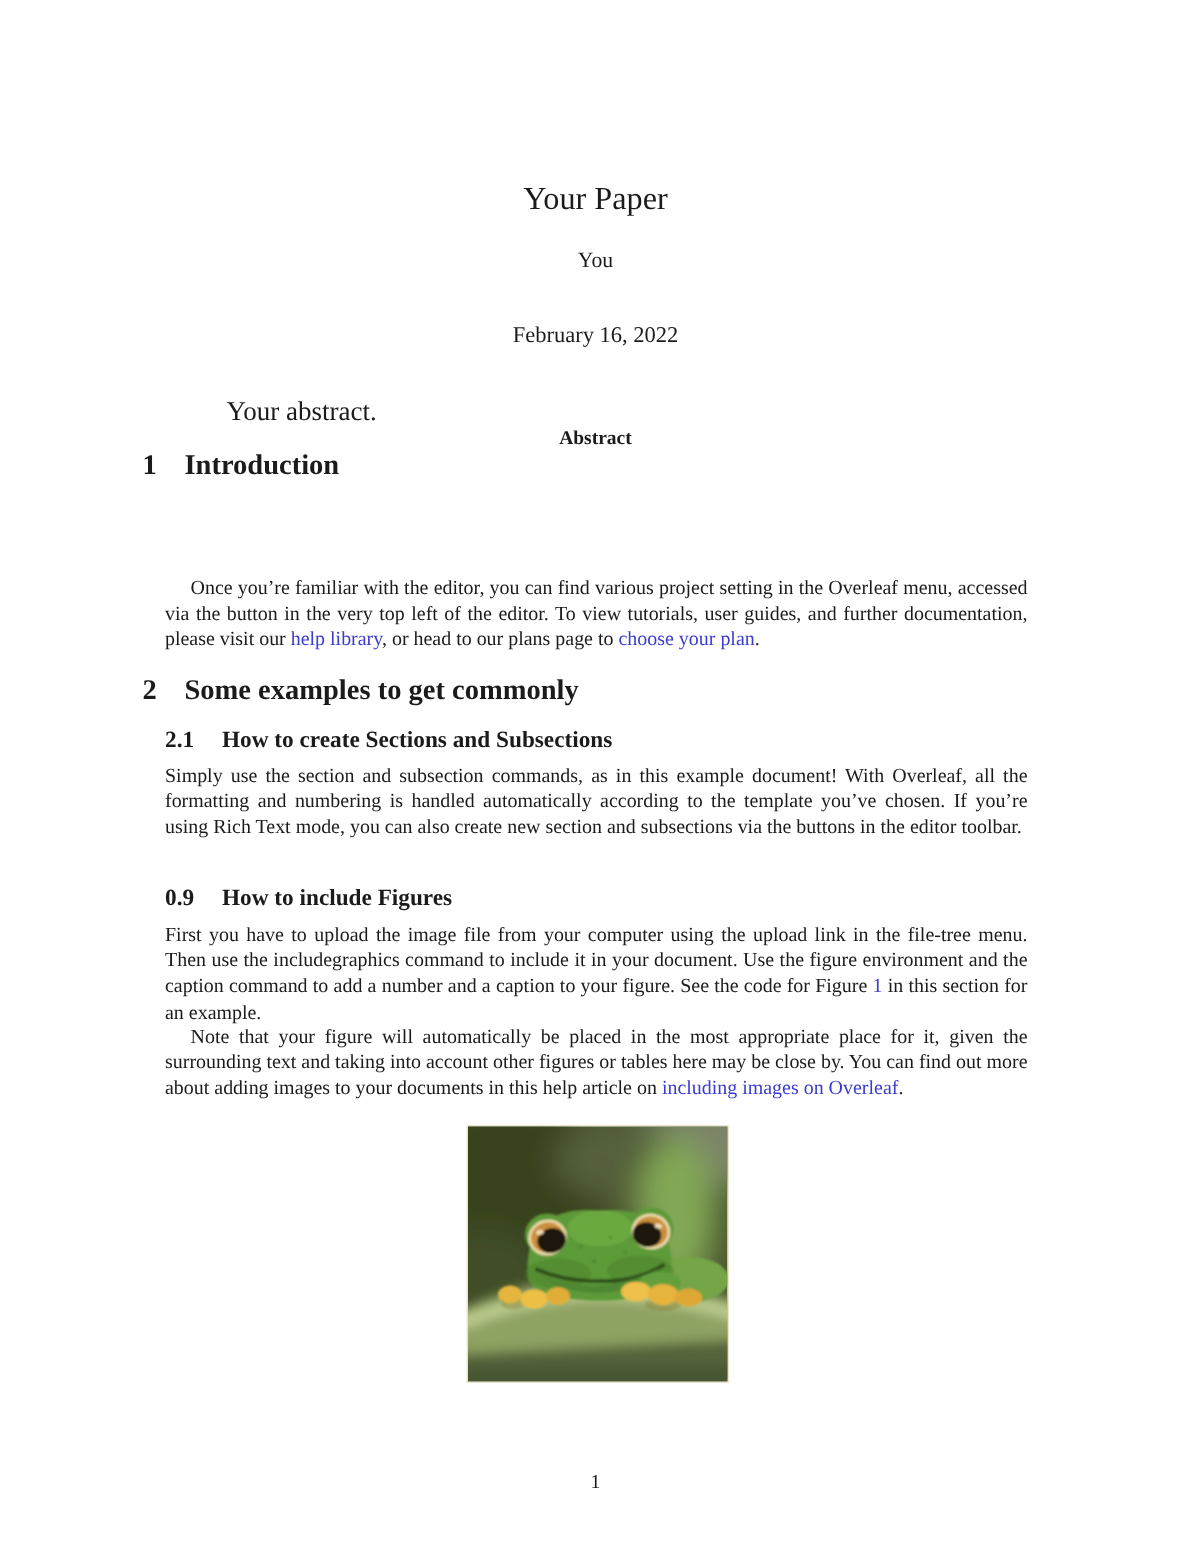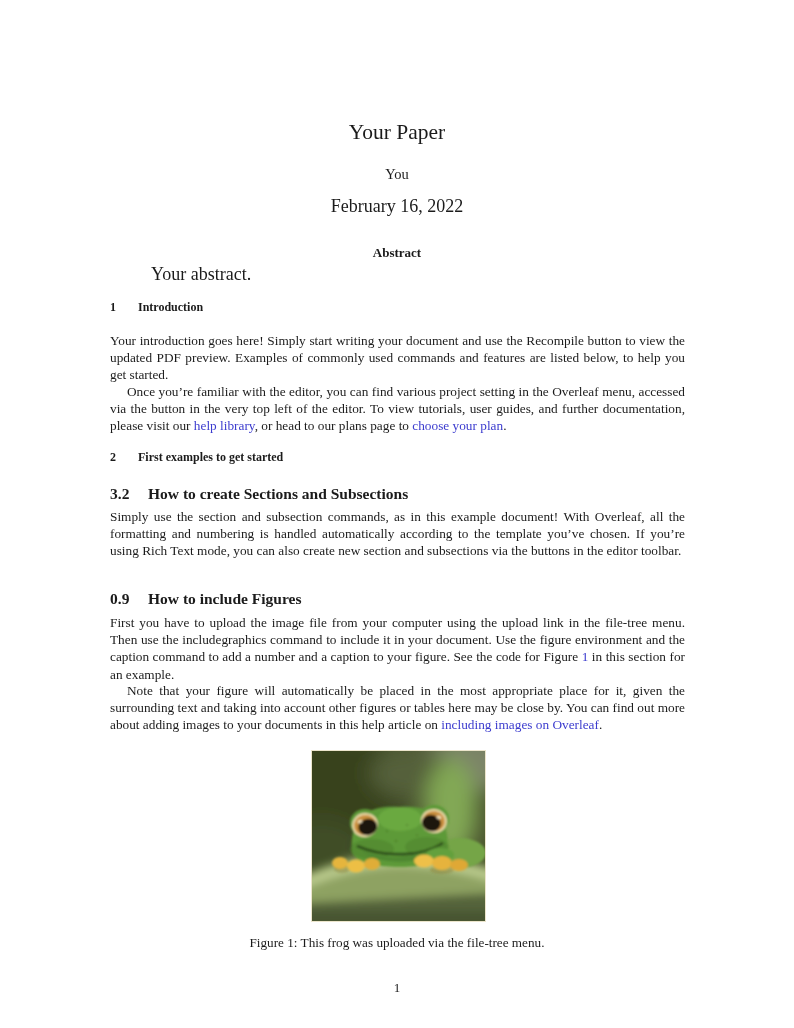--- a/index.html
+++ b/index.html
@@ -9,26 +9,26 @@
     margin: 0 auto;
     background: var(--paper, #ffffff);
     font-family: "Liberation Serif", "DejaVu Serif", serif;
     color: var(--text, #1b1b1b);
     overflow: hidden;
   }
   .abs { position: absolute; }
   .centerband { left: 0; right: 0; text-align: center; }
   .title   { font-size: 21.5px; }
   .author  { font-size: 14.5px; }
-  .date    { font-size: 18px; }
-  .abshead { font-size: 13px; font-weight: bold; }
+  .date    { font-size: 15px; margin-top: 20px; }
+  .abshead { font-size: 13px; font-weight: bold; margin-top: 39px; }
   .absbody { font-size: 18px; }
   .sec {
-    left: 110px; width: 575px; margin: 0;
-    font-size: 12px; font-weight: bold; line-height: 1.1;
+    left: 95px; width: 575px; margin: 0;
+    font-size: 19px; font-weight: bold; line-height: 1.1;
   }
   .subsec {
     left: 110px; width: 575px; margin: 0;
     font-size: 15.5px; font-weight: bold; line-height: 1.1;
   }
   .sec .num    { display: inline-block; min-width: 28px; }
   .subsec .num { display: inline-block; min-width: 38px; }
   .body {
     left: 110px; width: 575px; margin: 0;
     font-size: 13.3px; line-height: 17.2px;
@@ -51,27 +51,26 @@
 
   <div class="abs centerband author" style="top:166px">You</div>
   <div class="abs centerband title" style="top:120px">Your Paper</div>
   <div class="abs centerband date" style="top:196px">February 16, 2022</div>
 
   <div class="abs centerband abshead" style="top:245px">Abstract</div>
   <div class="abs absbody" style="top:264px; left:151px">Your abstract.</div>
 
   <h2 class="abs sec" style="top:301px"><span class="num">1</span><span>Introduction</span></h2>
 
-  <p class="abs body" style="top:332px"><span>Your introduction goes here! Simply start writing your document and use the Recompile button to view the updated PDF preview. Examples of commonly used commands and features are listed below, to help you get started.</span></p>
 
   <p class="abs body indent" style="top:383px"><span>Once you’re familiar with the editor, you can find various project setting in the Overleaf menu, accessed via the button in the very top left of the editor. To view tutorials, user guides, and further documentation, please visit our </span><a class="link">help library</a><span>, or head to our plans page to </span><a class="link">choose your plan</a><span>.</span></p>
 
-  <h2 class="abs sec" style="top:451px"><span class="num">2</span><span>First examples to get started</span></h2>
+  <h2 class="abs sec" style="top:451px"><span class="num">2</span><span>Some examples to get commonly</span></h2>
 
-  <h3 class="abs subsec" style="top:485px"><span class="num">3.2</span><span>How to create Sections and Subsections</span></h3>
+  <h3 class="abs subsec" style="top:485px"><span class="num">2.1</span><span>How to create Sections and Subsections</span></h3>
 
   <p class="abs body" style="top:508px"><span>Simply use the section and subsection commands, as in this example document! With Overleaf, all the formatting and numbering is handled automatically according to the template you’ve chosen. If you’re using Rich Text mode, you can also create new section and subsections via the buttons in the editor toolbar.</span></p>
 
   <h3 class="abs subsec" style="top:590px"><span class="num">0.9</span><span>How to include Figures</span></h3>
 
   <p class="abs body" style="top:614px"><span>First you have to upload the image file from your computer using the upload link in the file-tree menu. Then use the includegraphics command to include it in your document. Use the figure environment and the caption command to add a number and a caption to your figure. See the code for Figure </span><a class="link">1</a><span> in this section for an example.</span></p>
 
   <p class="abs body indent" style="top:682px"><span>Note that your figure will automatically be placed in the most appropriate place for it, given the surrounding text and taking into account other figures or tables here may be close by. You can find out more about adding images to your documents in this help article on </span><a class="link">including images on Overleaf</a><span>.</span></p>
 
   <div class="abs figurebox">
@@ -145,17 +144,16 @@
           <ellipse cx="44" cy="115" rx="9" ry="6.5" fill="#edbf45"></ellipse>
           <ellipse cx="60" cy="113" rx="8" ry="6" fill="#e0ad38"></ellipse>
           <ellipse cx="112" cy="110" rx="10" ry="6.5" fill="#eec04a"></ellipse>
           <ellipse cx="130" cy="112" rx="10" ry="7" fill="#e6b33c"></ellipse>
           <ellipse cx="147" cy="114" rx="9" ry="6" fill="#dfa835"></ellipse>
         </g>
       </g>
     </svg>
   </div>
 
-  <div class="abs centerband caption" style="top:935px"><span>Figure 1: This frog was uploaded via the file-tree menu.</span></div>
 
   <div class="abs centerband pagenum" style="top:980px">1</div>
 
 </div>
 
 </body></html>

